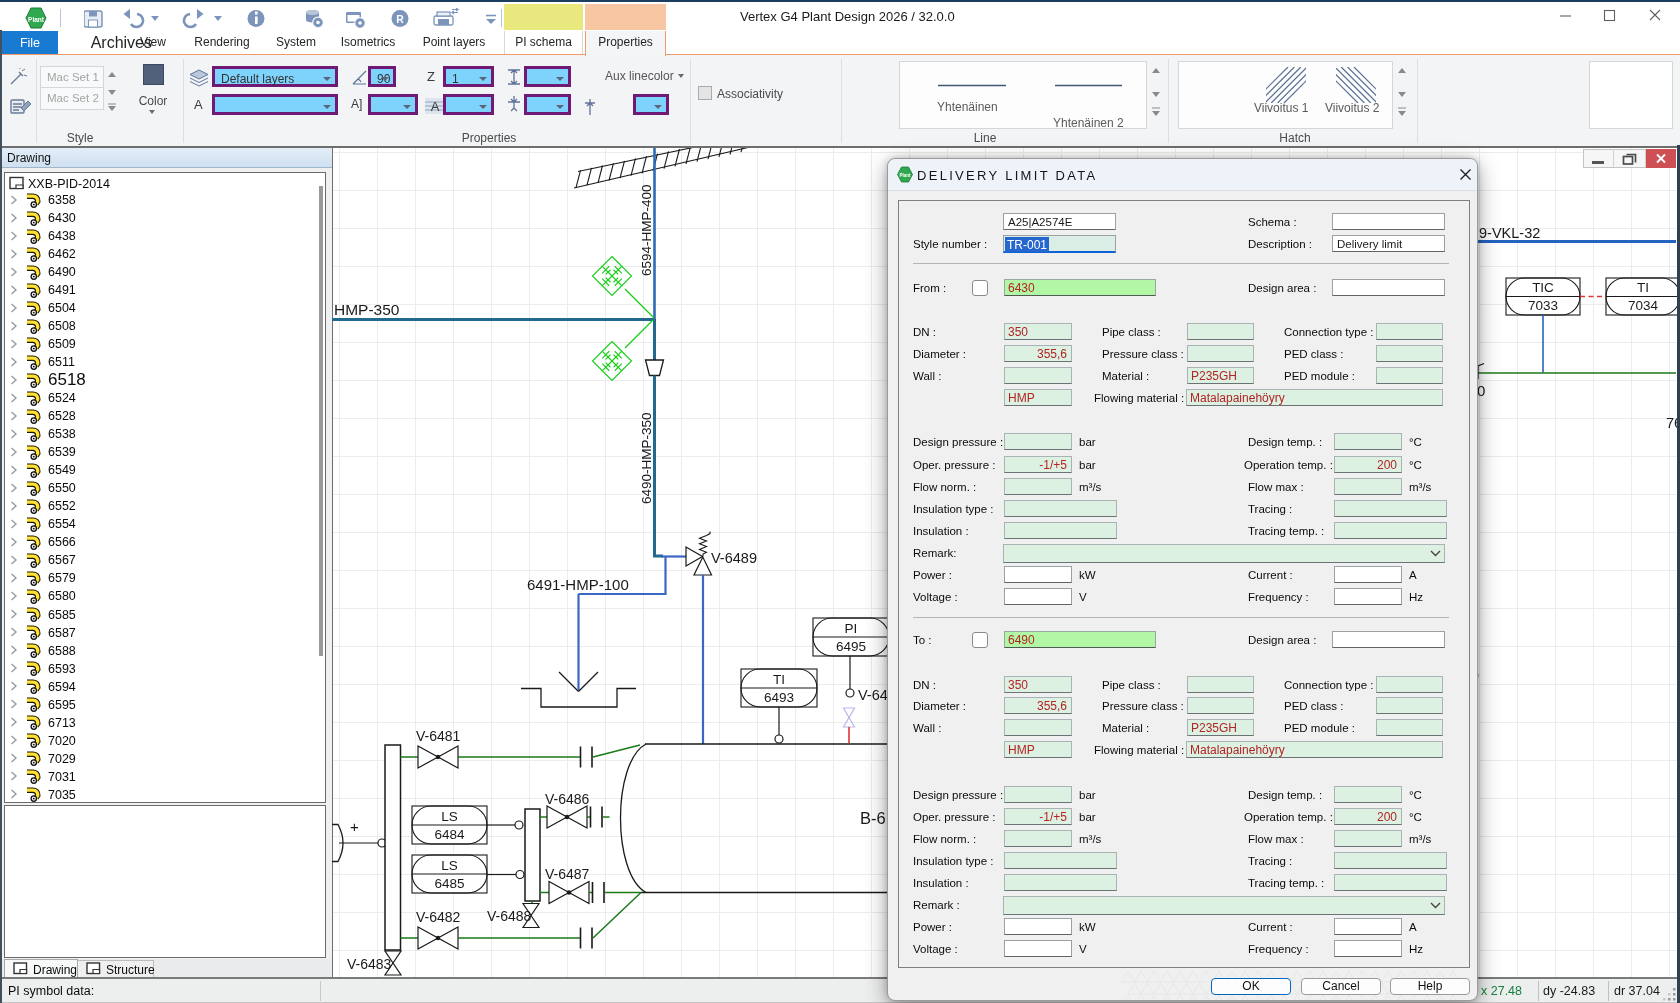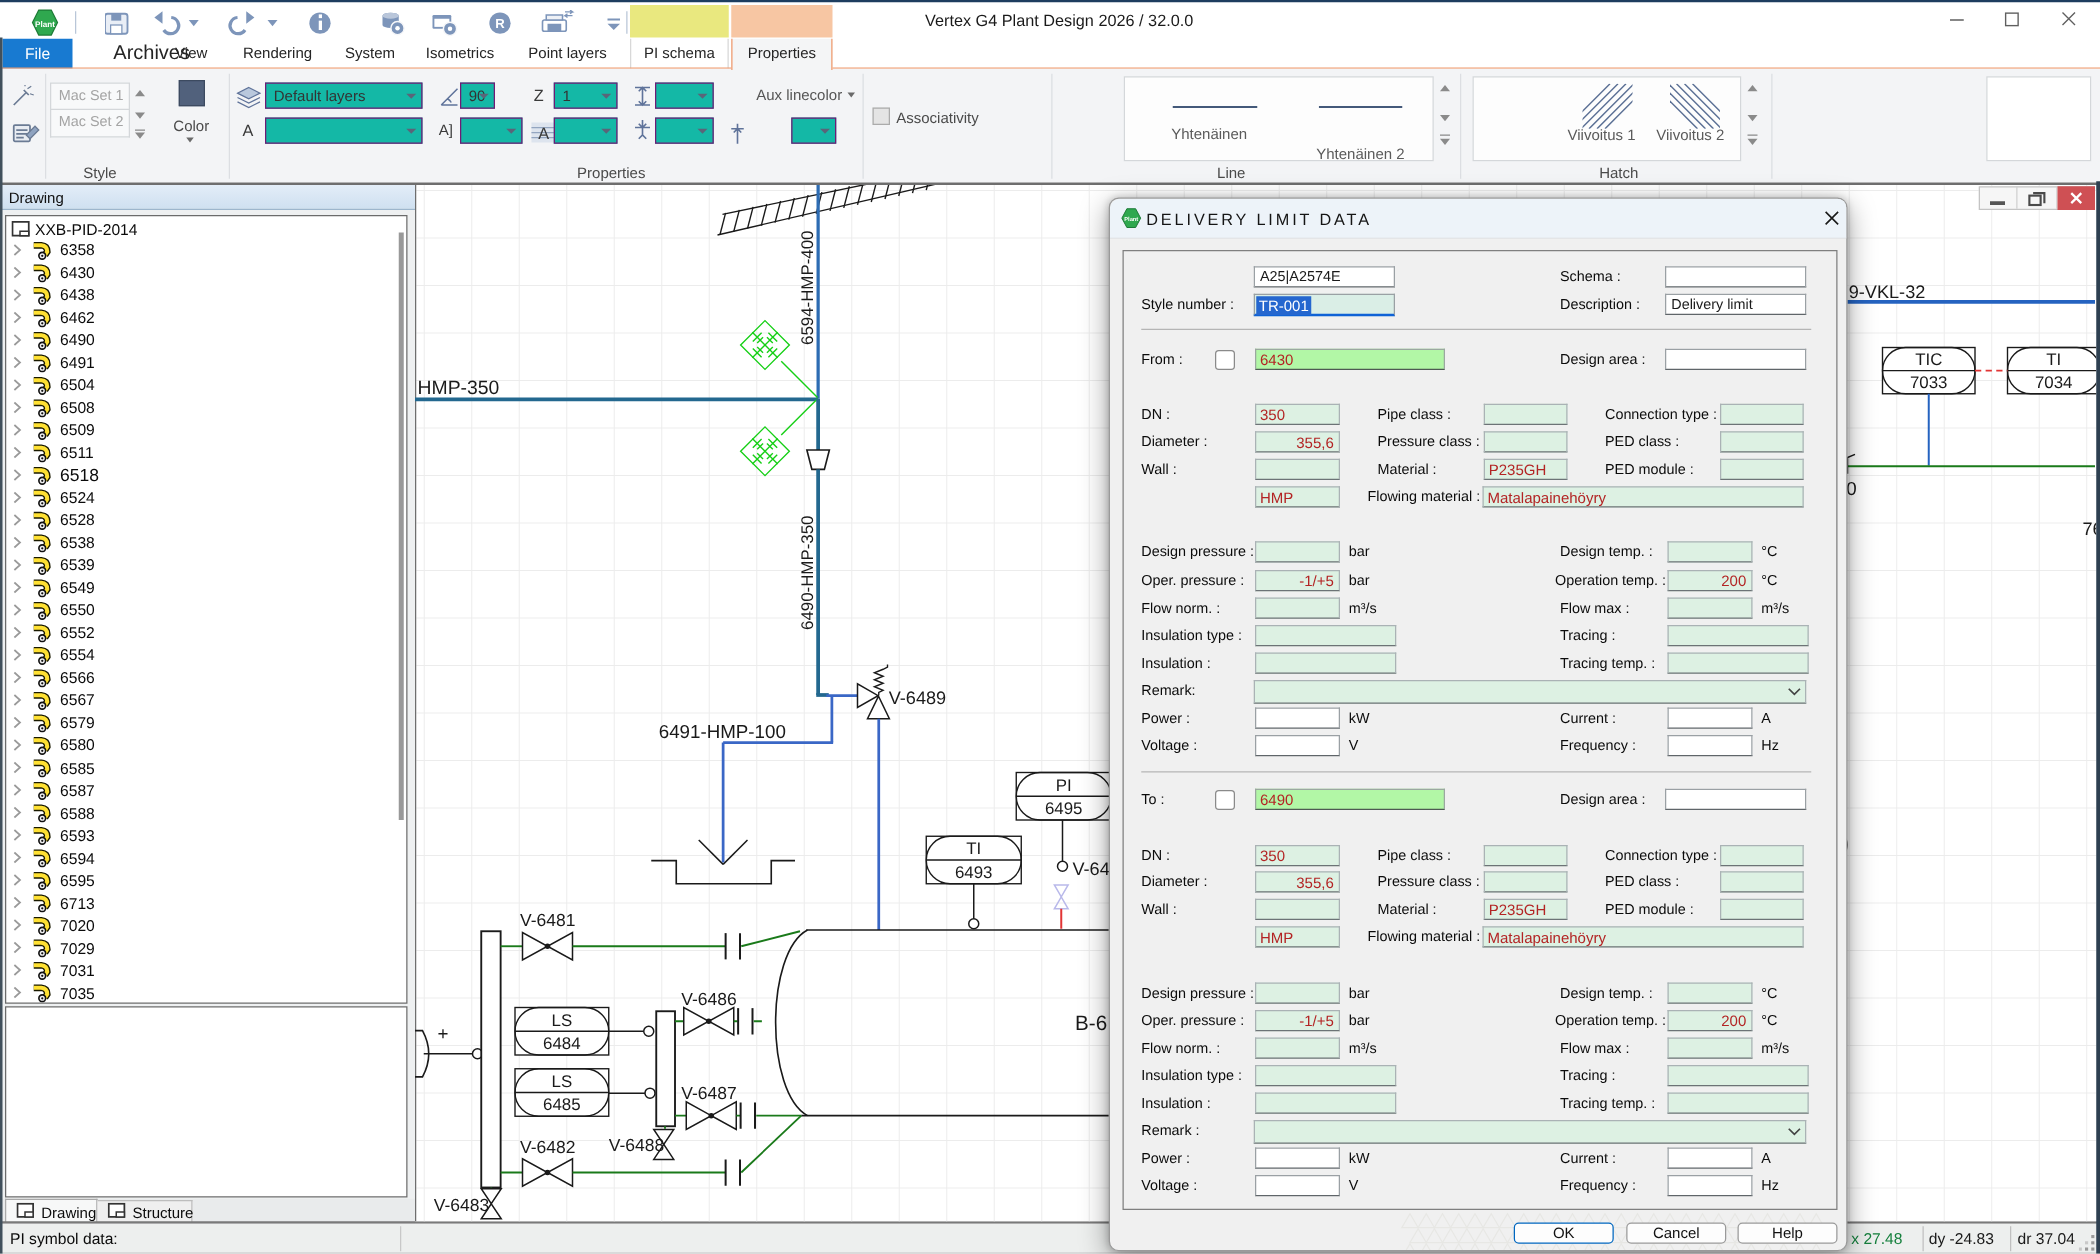--- a/index.html
+++ b/index.html
@@ -2,21 +2,21 @@
 <html><head><meta charset="utf-8">
 <style>
 *{margin:0;padding:0;box-sizing:border-box}
 html,body{width:1680px;height:1003px;overflow:hidden;font-family:"Liberation Sans",sans-serif;background:#fff;position:relative}
 .abs{position:absolute}
 .lbl{position:absolute;font-size:11.5px;color:#0b0b0b;white-space:nowrap;line-height:14px}
 .fld{position:absolute;height:17px;background:#ddf1e3;border:1px solid #aab2b5;border-bottom-color:#6c7376}
 .fldw{position:absolute;height:18px;background:#fff;border:1px solid #9aa0a4;border-bottom-color:#5f6569}
 .fbright{background:#b2f7a6;border-color:#9ba8a0;border-bottom-color:#4e5a52}
 .fval{position:absolute;font-size:12px;color:#b32424;line-height:15px;white-space:nowrap}
-.combo{position:absolute;background:#14b8a6;border:1px solid #701a75;height:21px}
+.combo{position:absolute;background:#7dd3fc;border:3px solid #701a75;height:21px}
 .combo .ca{position:absolute;right:4px;top:8px;width:0;height:0;border-left:4px solid transparent;border-right:4px solid transparent;border-top:4px solid #5a6579}
 .gal{position:absolute;background:#fdfdfd;border:1px solid #d4d7da}
 .gl{position:absolute;font-size:12px;color:#5a5a5a;white-space:nowrap}
 .sep{position:absolute;width:1px;background:#dcdee2}
 .tick{position:absolute;width:0;height:0}
 </style></head><body>
 
 <div class="abs" style="left:0;top:0;width:1680px;height:2px;background:#1d3d5f"></div>
 <div class="abs" style="left:0;top:2px;width:1680px;height:28px;background:#ffffff"></div>
 <svg class="abs" style="left:22px;top:7px" width="28" height="22" viewBox="0 0 28 22">
@@ -343,21 +343,21 @@
 <div class="lbl" style="left:48px;top:355.2px;font-size:12.5px">6511</div>
 <svg class="abs" style="left:10px;top:374.7px" width="8" height="10" viewBox="0 0 8 10">
     <path d="M1.5,1 L6,5 L1.5,9" stroke="#9a9a9a" stroke-width="1.4" fill="none"></path>
   </svg>
 <svg class="abs" style="left:25px;top:371.7px" width="17" height="16" viewBox="0 0 17 16">
 <path d="M2,4.2 L8,4.2 Q12.8,4.6 12.8,9.4 L11,12" stroke="#1a1a00" stroke-width="5.4" fill="none"></path>
 <path d="M2,4.2 L8,4.2 Q12.8,4.6 12.8,9.4 L11,12" stroke="#ffe133" stroke-width="3.2" fill="none"></path>
 <circle cx="8.8" cy="12.6" r="2.7" fill="#f0f0f0" stroke="#111" stroke-width="1.3"></circle>
 <circle cx="8.8" cy="12.6" r="0.9" fill="#111"></circle>
   </svg>
-<div class="lbl" style="left:48px;top:373.2px;font-size:14px">6518</div>
+<div class="lbl" style="left:48px;top:373.2px;font-size:17px">6518</div>
 <svg class="abs" style="left:10px;top:392.7px" width="8" height="10" viewBox="0 0 8 10">
     <path d="M1.5,1 L6,5 L1.5,9" stroke="#9a9a9a" stroke-width="1.4" fill="none"></path>
   </svg>
 <svg class="abs" style="left:25px;top:389.7px" width="17" height="16" viewBox="0 0 17 16">
 <path d="M2,4.2 L8,4.2 Q12.8,4.6 12.8,9.4 L11,12" stroke="#1a1a00" stroke-width="5.4" fill="none"></path>
 <path d="M2,4.2 L8,4.2 Q12.8,4.6 12.8,9.4 L11,12" stroke="#ffe133" stroke-width="3.2" fill="none"></path>
 <circle cx="8.8" cy="12.6" r="2.7" fill="#f0f0f0" stroke="#111" stroke-width="1.3"></circle>
 <circle cx="8.8" cy="12.6" r="0.9" fill="#111"></circle>
   </svg>
 <div class="lbl" style="left:48px;top:391.2px;font-size:12.5px">6524</div>

